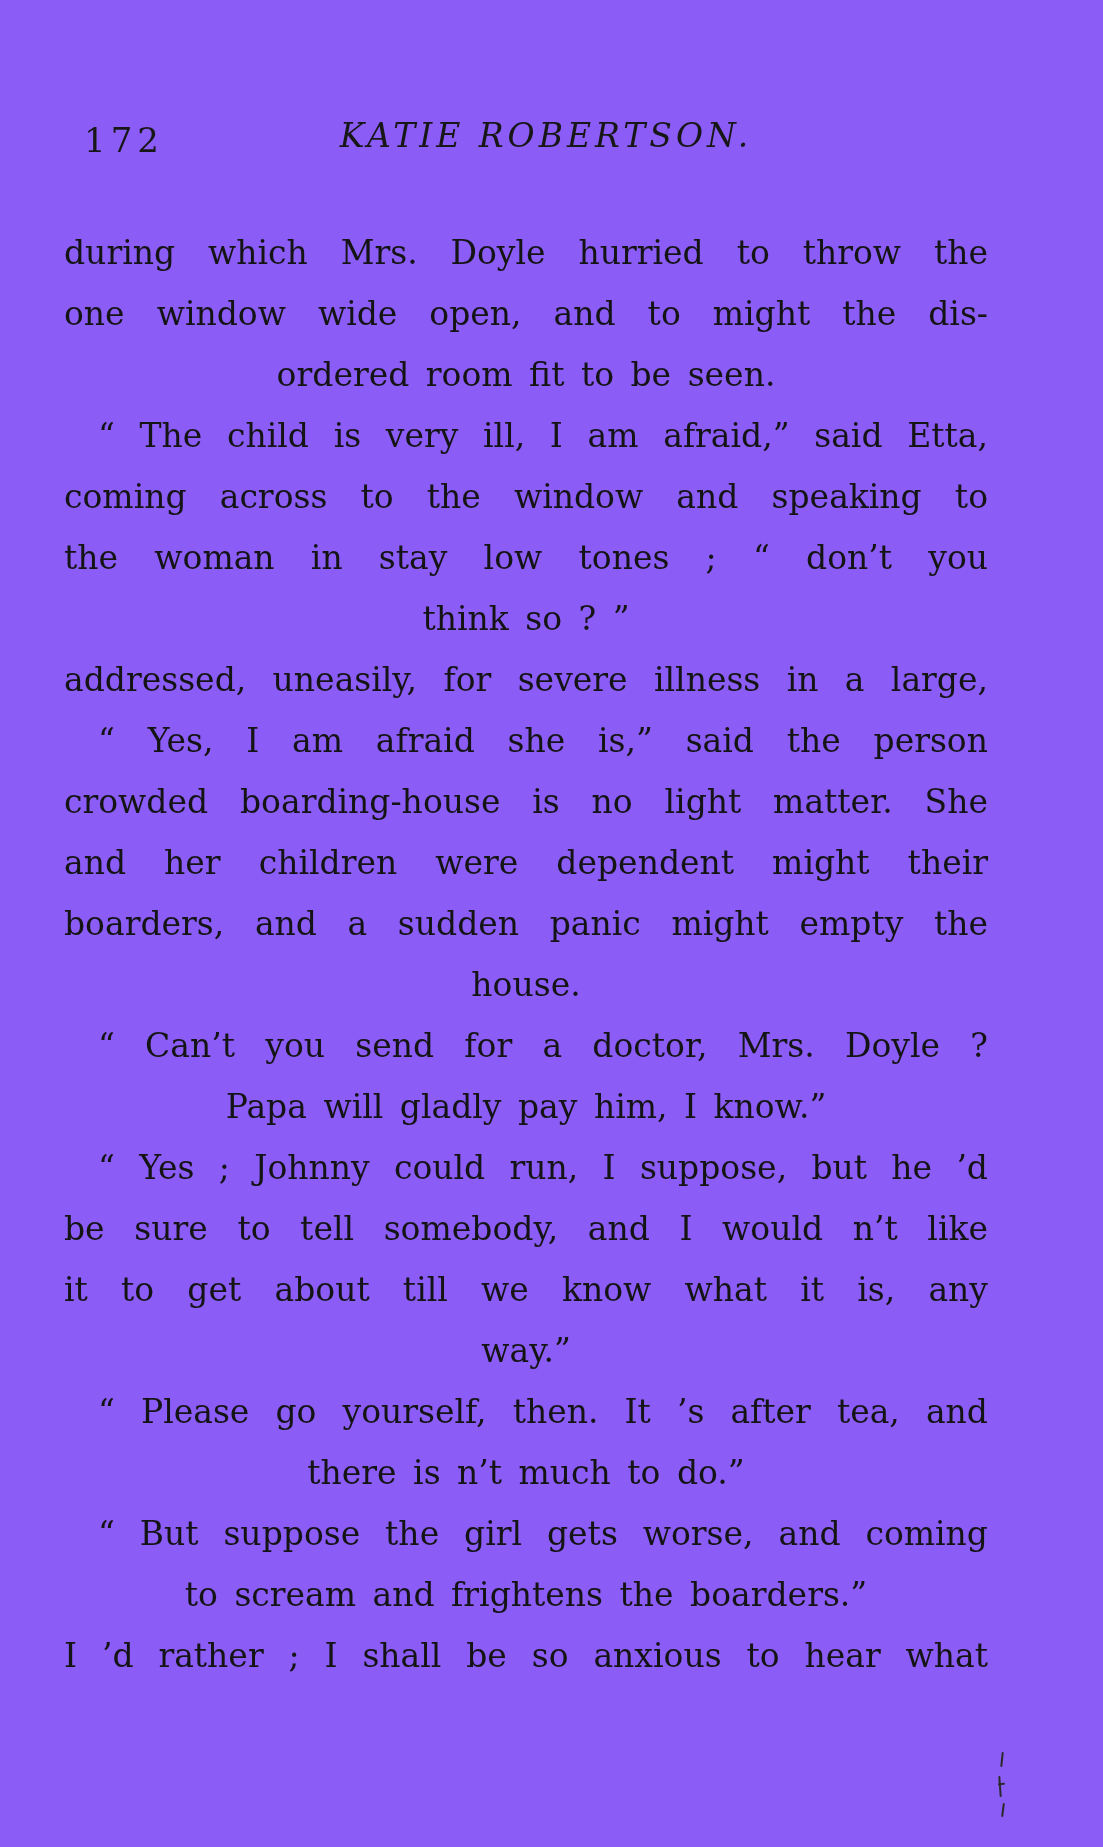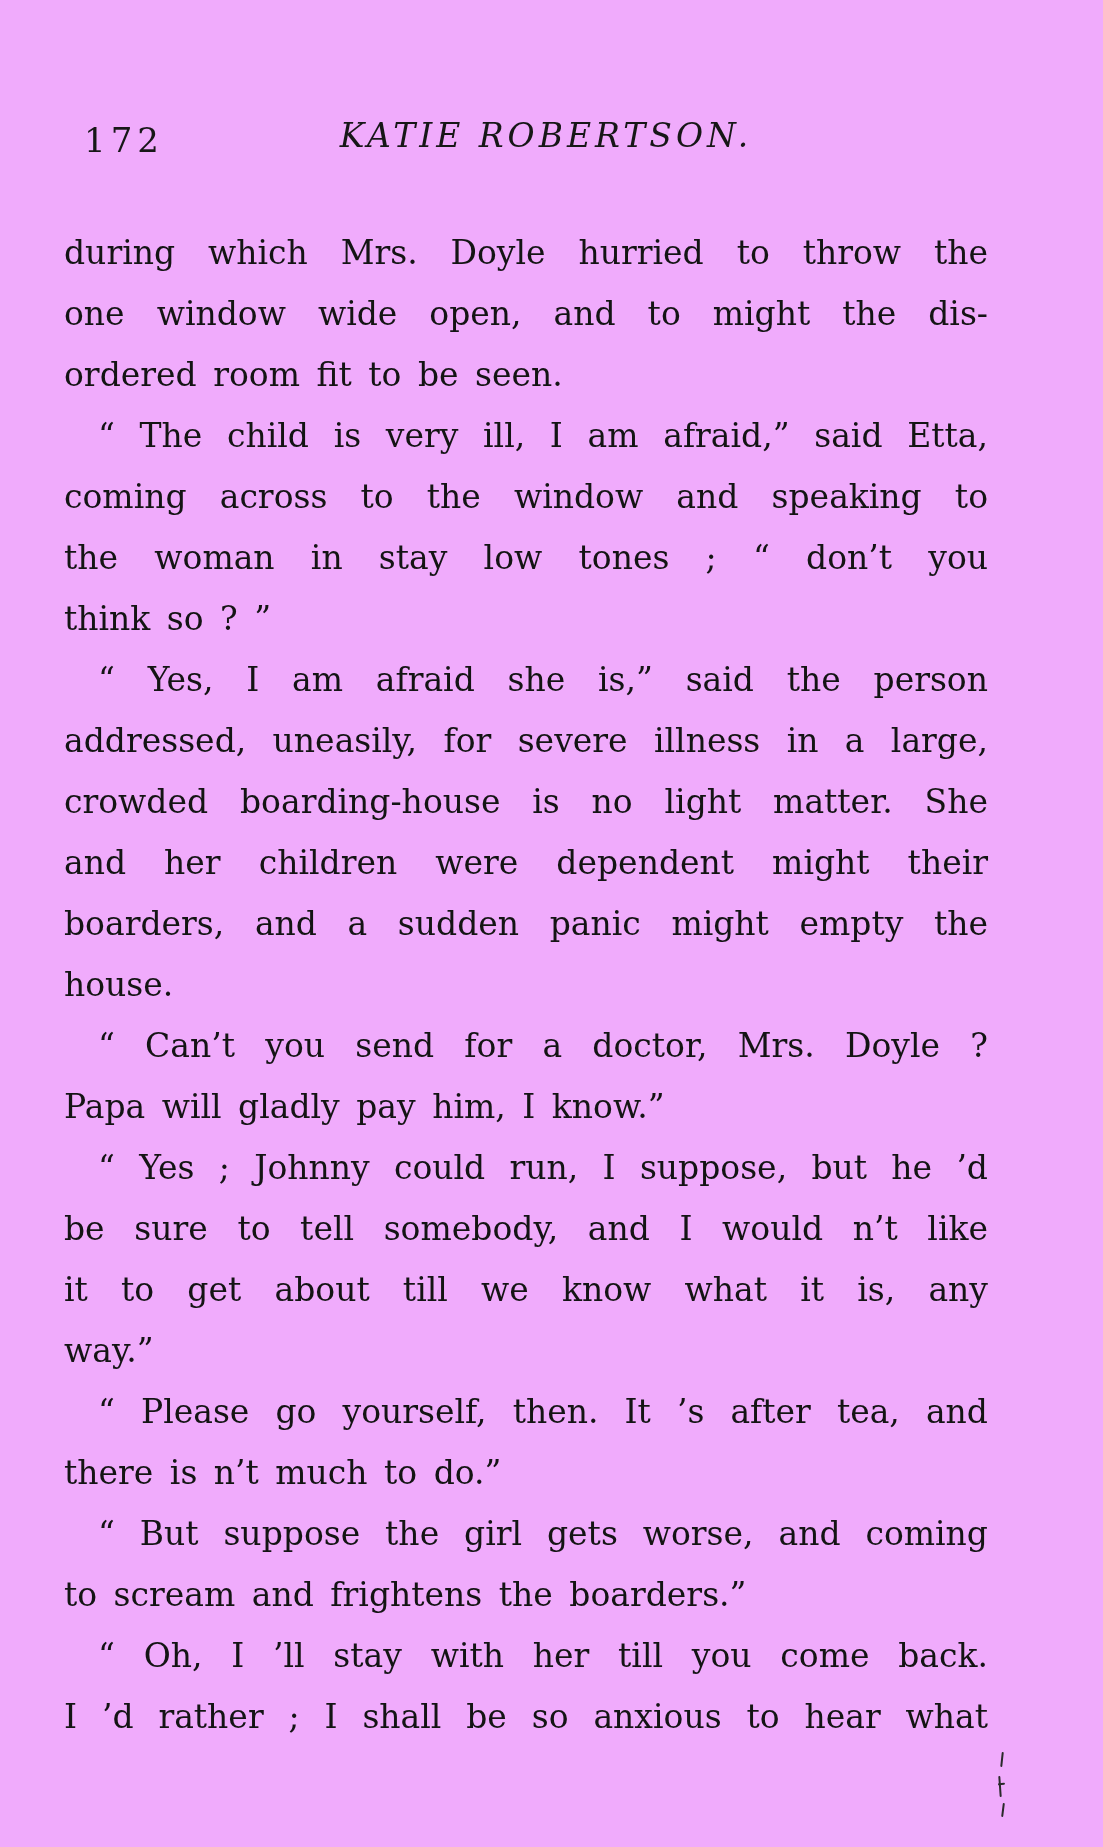--- a/index.html
+++ b/index.html
@@ -4,21 +4,21 @@
 <style>
   html, body {
     margin: 0;
     padding: 0;
     background: #ffffff;
   }
   .page {
     position: relative;
     width: 1103px;
     height: 1847px;
-    background: #f0abfc;
+    background: #8b5cf6;
     color: #141414;
     font-family: "DejaVu Serif", "Liberation Serif", serif;
     overflow: hidden;
   }
   .pagenum {
     position: absolute;
     left: 84px;
     top: 120px;
     font-size: 34px;
     letter-spacing: 5px;
@@ -39,21 +39,21 @@
     position: absolute;
     left: 64px;
     top: 222px;
     width: 924px;
   }
   .line {
     line-height: 61px;
     font-size: 33px;
     word-spacing: 6px;
     white-space: nowrap;
-    text-align: left;
+    text-align: center;
   }
   .line.j {
     white-space: normal;
     text-align: justify;
     text-align-last: justify;
   }
   .line.ind {
     text-indent: 34px;
   }
   .artifact {
@@ -80,37 +80,36 @@
   <div class="pagenum">172</div>
   <div class="runhead">KATIE ROBERTSON.</div>
   <div class="body" id="text-body">
       <div class="line j">during which Mrs. Doyle hurried to throw the</div>
       <div class="line j">one window wide open, and to might the dis-</div>
       <div class="line">ordered room fit to be seen.</div>
       <div class="line j ind">“ The child is very ill, I am afraid,” said Etta,</div>
       <div class="line j">coming across to the window and speaking to</div>
       <div class="line j">the woman in stay low tones ; “ don’t you</div>
       <div class="line">think so ? ”</div>
+      <div class="line j">addressed, uneasily, for severe illness in a large,</div>
       <div class="line j ind">“ Yes, I am afraid she is,” said the person</div>
-      <div class="line j">addressed, uneasily, for severe illness in a large,</div>
       <div class="line j">crowded boarding-house is no light matter. She</div>
       <div class="line j">and her children were dependent might their</div>
       <div class="line j">boarders, and a sudden panic might empty the</div>
       <div class="line">house.</div>
       <div class="line j ind">“ Can’t you send for a doctor, Mrs. Doyle ?</div>
       <div class="line">Papa will gladly pay him, I know.”</div>
       <div class="line j ind">“ Yes ; Johnny could run, I suppose, but he ’d</div>
       <div class="line j">be sure to tell somebody, and I would n’t like</div>
       <div class="line j">it to get about till we know what it is, any</div>
       <div class="line">way.”</div>
       <div class="line j ind">“ Please go yourself, then.  It ’s after tea, and</div>
       <div class="line">there is n’t much to do.”</div>
       <div class="line j ind">“ But suppose the girl gets worse, and coming</div>
       <div class="line">to scream and frightens the boarders.”</div>
-      <div class="line j ind">“ Oh, I ’ll stay with her till you come back.</div>
       <div class="line j">I ’d rather ; I shall be so anxious to hear what</div>
     </div>
   <div class="artifact">
     <span class="s1"></span>
       <span class="s2"></span>
       <span class="s3"></span>
       <span class="s4"></span>
   </div>
 </div>
 

